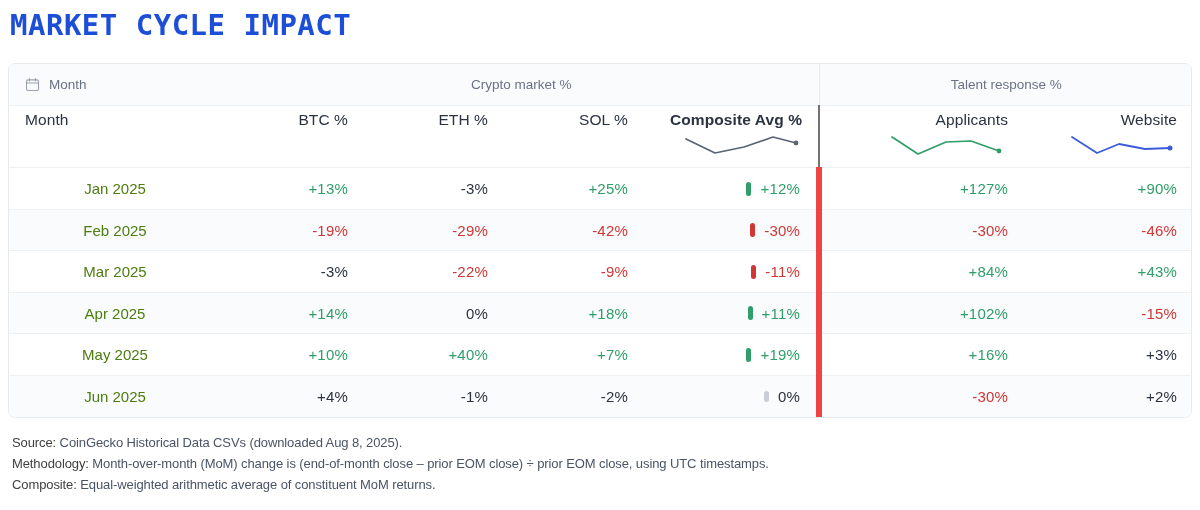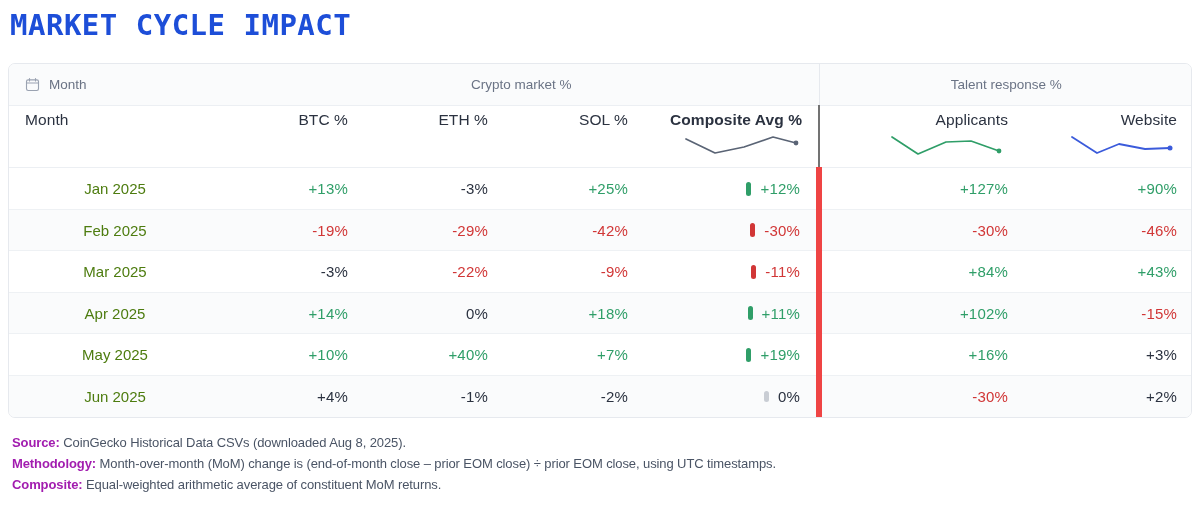--- a/index.html
+++ b/index.html
@@ -125,21 +125,21 @@
 
   
   .notes { margin-top: 14px; padding-left: 4px; }
   .note {
     font-family: "Liberation Sans Narrow", "Liberation Sans", sans-serif;
     font-size: 13px;
     color: #4a5465;
     line-height: 21px;
     letter-spacing: -0.1px;
   }
-  .note b { color: #a21caf; font-weight: bold; }
+  .note b { color: #404040; font-weight: normal; }
 </style>
 </head>
 <body>
 
 <div class="page">
 
   <h1 class="title">MARKET CYCLE IMPACT</h1>
 
   <div class="table-wrap">
     <table>

